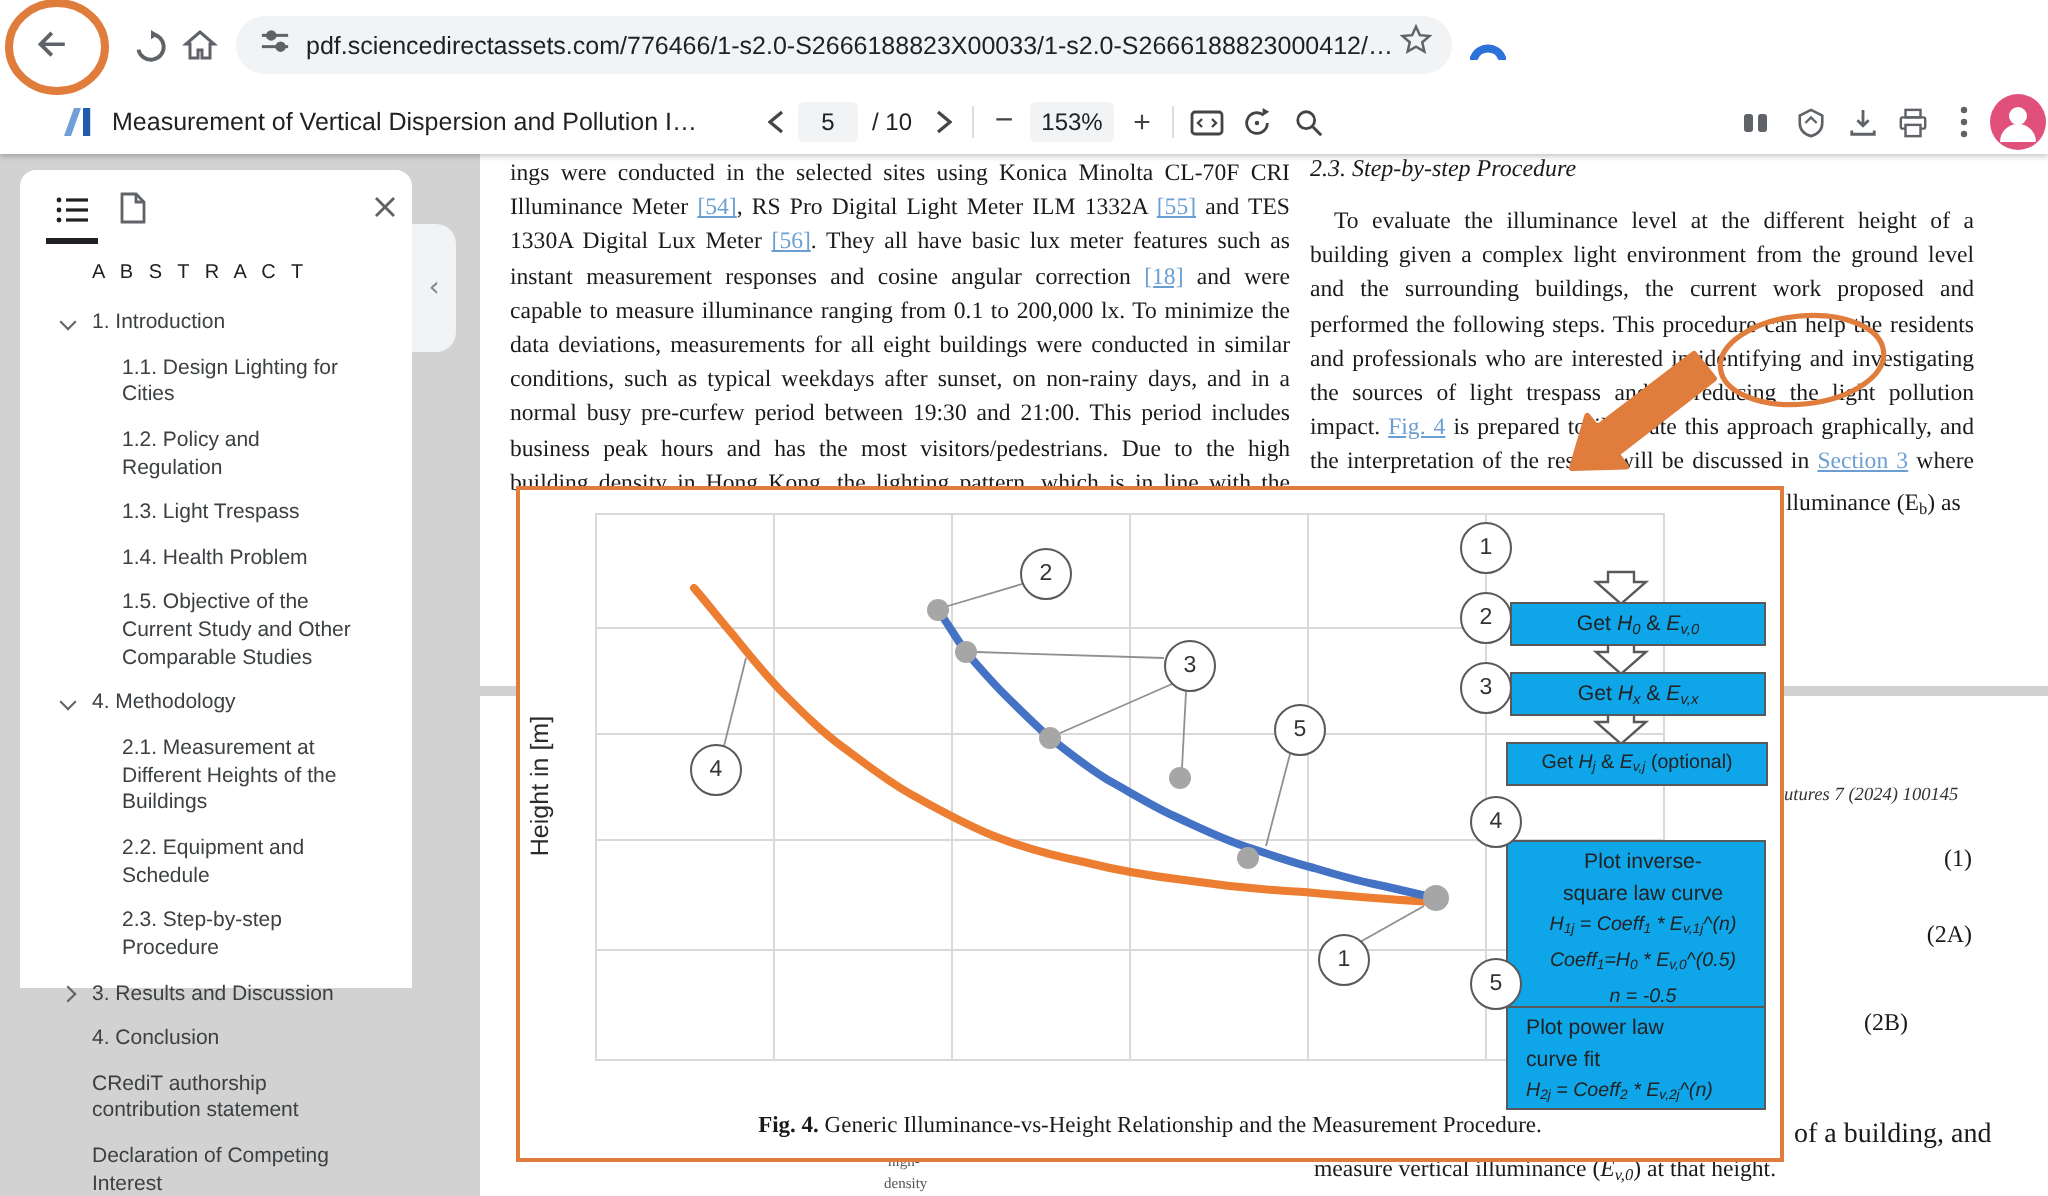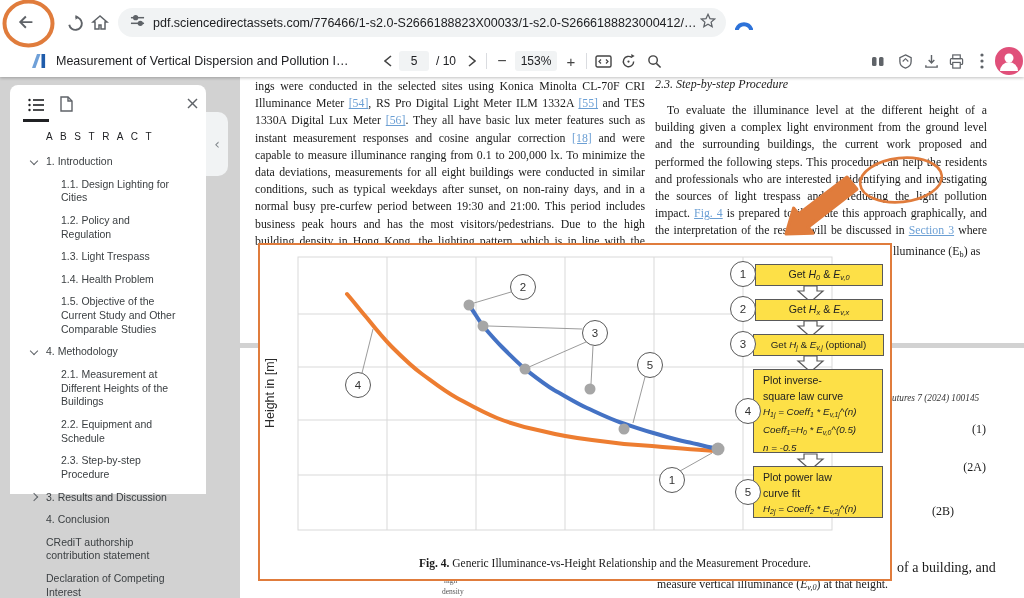--- a/index.html
+++ b/index.html
@@ -52,23 +52,23 @@
                 border-radius:0 10px 10px 0; z-index:2; display:flex; align-items:center; justify-content:center;
                 color:#80868b; font-size:14px; font-family:"DejaVu Sans",sans-serif; }
 
   
   .figure { position:absolute; left:258px; top:243px; width:634px; height:338px; background:#fff;
             border:2px solid #e07c3c; z-index:5; }
   .fig-label { position:absolute; font-size:12.5px; color:#2b2b2b; }
   .ylab { left:-50px; top:141px; width:120px; text-align:center; transform:rotate(-90deg); }
   .xlab { left:152px; top:289px; width:300px; text-align:center; }
   .fig-caption { position:absolute; left:0; top:312px; width:630px; text-align:center;
-                 font-family:"Liberation Serif", serif; font-size:11.5px; color:#1a1a1a;margin-left:40px; }
-  .fb { position:absolute; border:1.5px solid #595959; background:#fde047; font-size:10.6px; color:#222;
-        display:flex; align-items:center; justify-content:center; }
+                 font-family:"Liberation Serif", serif; font-size:11.5px; color:#1a1a1a; }
+  .fb { position:absolute; border:1.5px solid #595959; background:#0ea5e9; font-size:10.6px; color:#222;
+        display:flex; align-items:center; justify-content:center;margin-top:37px; }
   .fb.multi { flex-direction:column; align-items:flex-start; justify-content:flex-start; padding:3px 2px 0 9px; line-height:15.5px; }
   .fb.multi .fl { white-space:nowrap; }
   .fcirc { position:absolute; width:26px; height:26px; border-radius:50%; border:1.5px solid #595959; background:#fff;
            display:flex; align-items:center; justify-content:center; font-size:11.5px; color:#333; z-index:2; }
 
   
   .frag { position:absolute; white-space:nowrap; }
 
   .annotations { position:absolute; left:0; top:0; z-index:9; pointer-events:none; }
 </style>
@@ -331,21 +331,21 @@
 
     <div class="fb" style="left:495px;top:19px;width:128px;height:22px;">
         <span><span>Get </span><span class="i">H</span><span class="i sub">0</span><span> &amp; </span><span class="i">E</span><span class="i sub">v,0</span></span>
       </div>
     <div class="fb" style="left:495px;top:54px;width:128px;height:22px;">
         <span><span>Get </span><span class="i">H</span><span class="i sub">x</span><span> &amp; </span><span class="i">E</span><span class="i sub">v,x</span></span>
       </div>
     <div class="fb" style="left:493px;top:89px;width:131px;height:22px;font-size:9.8px;">
         <span><span>Get </span><span class="i">H</span><span class="i sub">j</span><span> &amp; </span><span class="i">E</span><span class="i sub">v,j</span><span> (optional)</span></span>
       </div>
-    <div class="fb multi" style="left:493px;top:124px;width:130px;height:84px;">
+    <div class="fb multi" style="left:493px;top:138px;width:130px;height:84px;align-items:center;">
       <div class="fl"><span>Plot inverse-</span></div>
       <div class="fl"><span>square law curve</span></div>
       <div class="fl" style="font-size:9.8px;"><span class="i">H</span><span class="i sub">1j</span><span class="i"> = </span><span class="i">Coeff</span><span class="i sub">1</span><span class="i"> * </span><span class="i">E</span><span class="i sub">v,1j</span><span class="i">^(</span><span class="i">n</span><span class="i">)</span></div>
       <div class="fl" style="font-size:9.8px;"><span class="i">Coeff</span><span class="i sub">1</span><span class="i">=</span><span class="i">H</span><span class="i sub">0</span><span class="i"> * </span><span class="i">E</span><span class="i sub">v,0</span><span class="i">^(0.5)</span></div>
       <div class="fl" style="font-size:9.8px;"><span class="i">n</span><span class="i"> = -0.5</span></div>
     </div>
     <div class="fb multi" style="left:493px;top:221px;width:130px;height:52px;">
       <div class="fl"><span>Plot power law</span></div>
       <div class="fl"><span>curve fit</span></div>
       <div class="fl" style="font-size:9.8px;"><span class="i">H</span><span class="i sub">2j</span><span class="i"> = </span><span class="i">Coeff</span><span class="i sub">2</span><span class="i"> * </span><span class="i">E</span><span class="i sub">v,2j</span><span class="i">^(</span><span class="i">n</span><span class="i">)</span></div>

